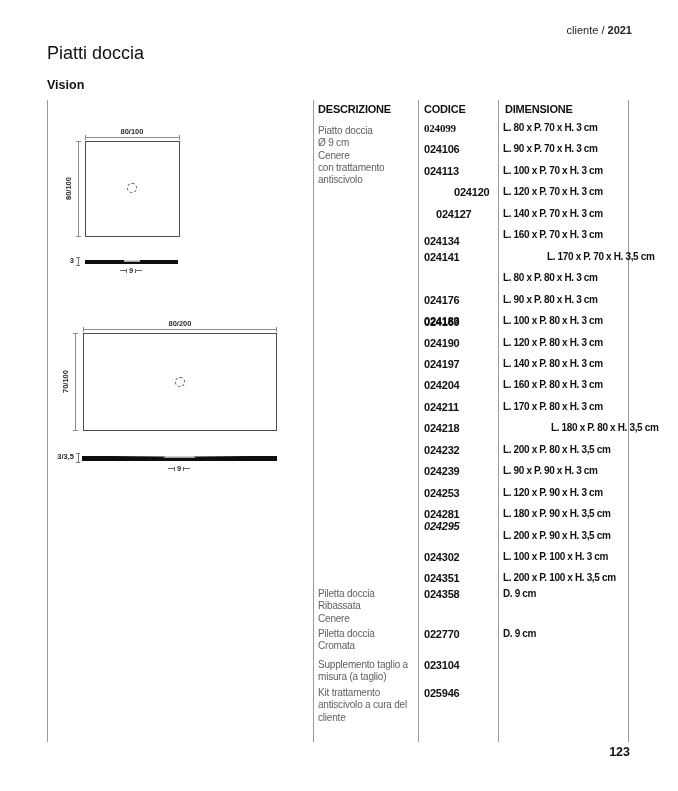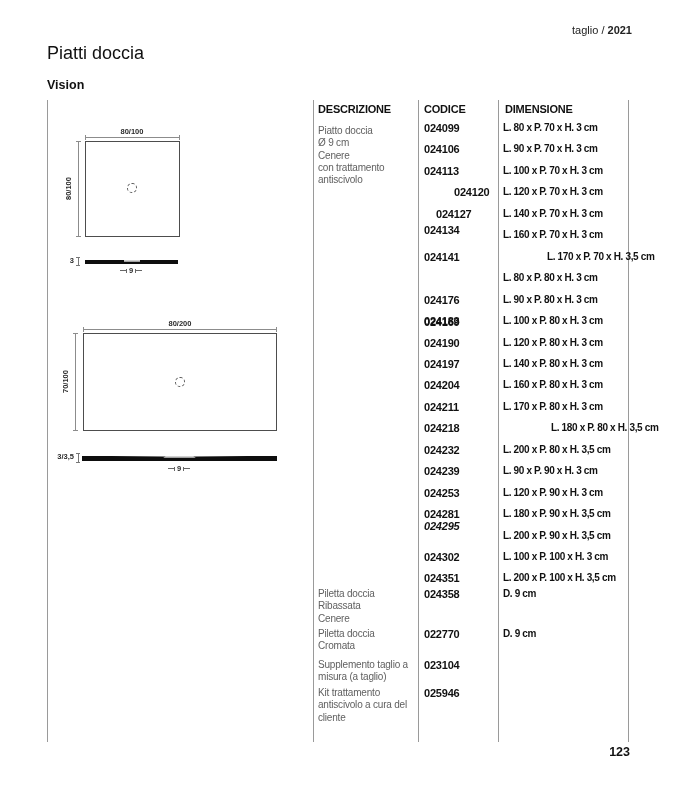--- a/index.html
+++ b/index.html
@@ -55,21 +55,21 @@
         font-size:7.5px; font-weight:bold; color:#2b2b2b; }
   .n9 .t { width:7px; height:1px; background:#666; position:relative; }
   .n9 .t::after { content:""; position:absolute; width:1px; height:4px; top:-1.5px; background:#666; }
   .n9 .t.l::after { right:0 } .n9 .t.r::after { left:0 }
 </style>
 </head>
 <body>
 
 <div id="page">
 
-  <div class="brand"><span>taglio / </span><b>2021</b></div>
+  <div class="brand"><span>cliente / </span><b>2021</b></div>
   <div class="title">Piatti doccia</div>
   <div class="subtitle">Vision</div>
   <div class="pagenum">123</div>
 
   <div class="rule r1"></div>
   <div class="rule r2"></div>
   <div class="rule r3"></div>
   <div class="rule r4"></div>
   <div class="rule r5"></div>
 
@@ -78,31 +78,31 @@
   <div class="th c3">DIMENSIONE</div>
 
   <div>
       <div class="desc" style="top: 125px;">
         <div>Piatto doccia</div>
         <div>Ø 9 cm</div>
         <div>Cenere</div>
         <div>con trattamento</div>
         <div>antiscivolo</div>
       </div>
-      <div class="code" style="top: 122px;">024099</div>
+      <div class="code" style="top: 122px; font-family: Liberation Serif, serif;">024099</div>
       <div class="dim" style="top: 122px;">L. 80 x P. 70 x H. 3 cm</div>
       <div class="code" style="top: 143.45px;">024106</div>
       <div class="dim" style="top: 143.45px;">L. 90 x P. 70 x H. 3 cm</div>
       <div class="code" style="top: 164.9px;">024113</div>
       <div class="dim" style="top: 164.9px;">L. 100 x P. 70 x H. 3 cm</div>
       <div class="code" style="top: 186.35px; margin-left: 30px;">024120</div>
       <div class="dim" style="top: 186.35px;">L. 120 x P. 70 x H. 3 cm</div>
       <div class="code" style="top: 207.8px; padding-left: 12px;">024127</div>
       <div class="dim" style="top: 207.8px;">L. 140 x P. 70 x H. 3 cm</div>
-      <div class="code" style="top: 224px;">024134</div>
+      <div class="code" style="top: 235px;">024134</div>
       <div class="dim" style="top: 229.25px;">L. 160 x P. 70 x H. 3 cm</div>
       <div class="code" style="top: 250.7px;">024141</div>
       <div class="dim" style="top: 250.7px; margin-left: 44px;">L. 170 x P. 70 x H. 3,5 cm</div>
       <div class="code" style="top: 272.15px; margin-top: 44px;">024169</div>
       <div class="dim" style="top: 272.15px;">L. 80 x P. 80 x H. 3 cm</div>
       <div class="code" style="top: 293.6px;">024176</div>
       <div class="dim" style="top: 293.6px;">L. 90 x P. 80 x H. 3 cm</div>
       <div class="code" style="top: 315.05px;">024183</div>
       <div class="dim" style="top: 315.05px;">L. 100 x P. 80 x H. 3 cm</div>
       <div class="code" style="top: 336.5px;">024190</div>

